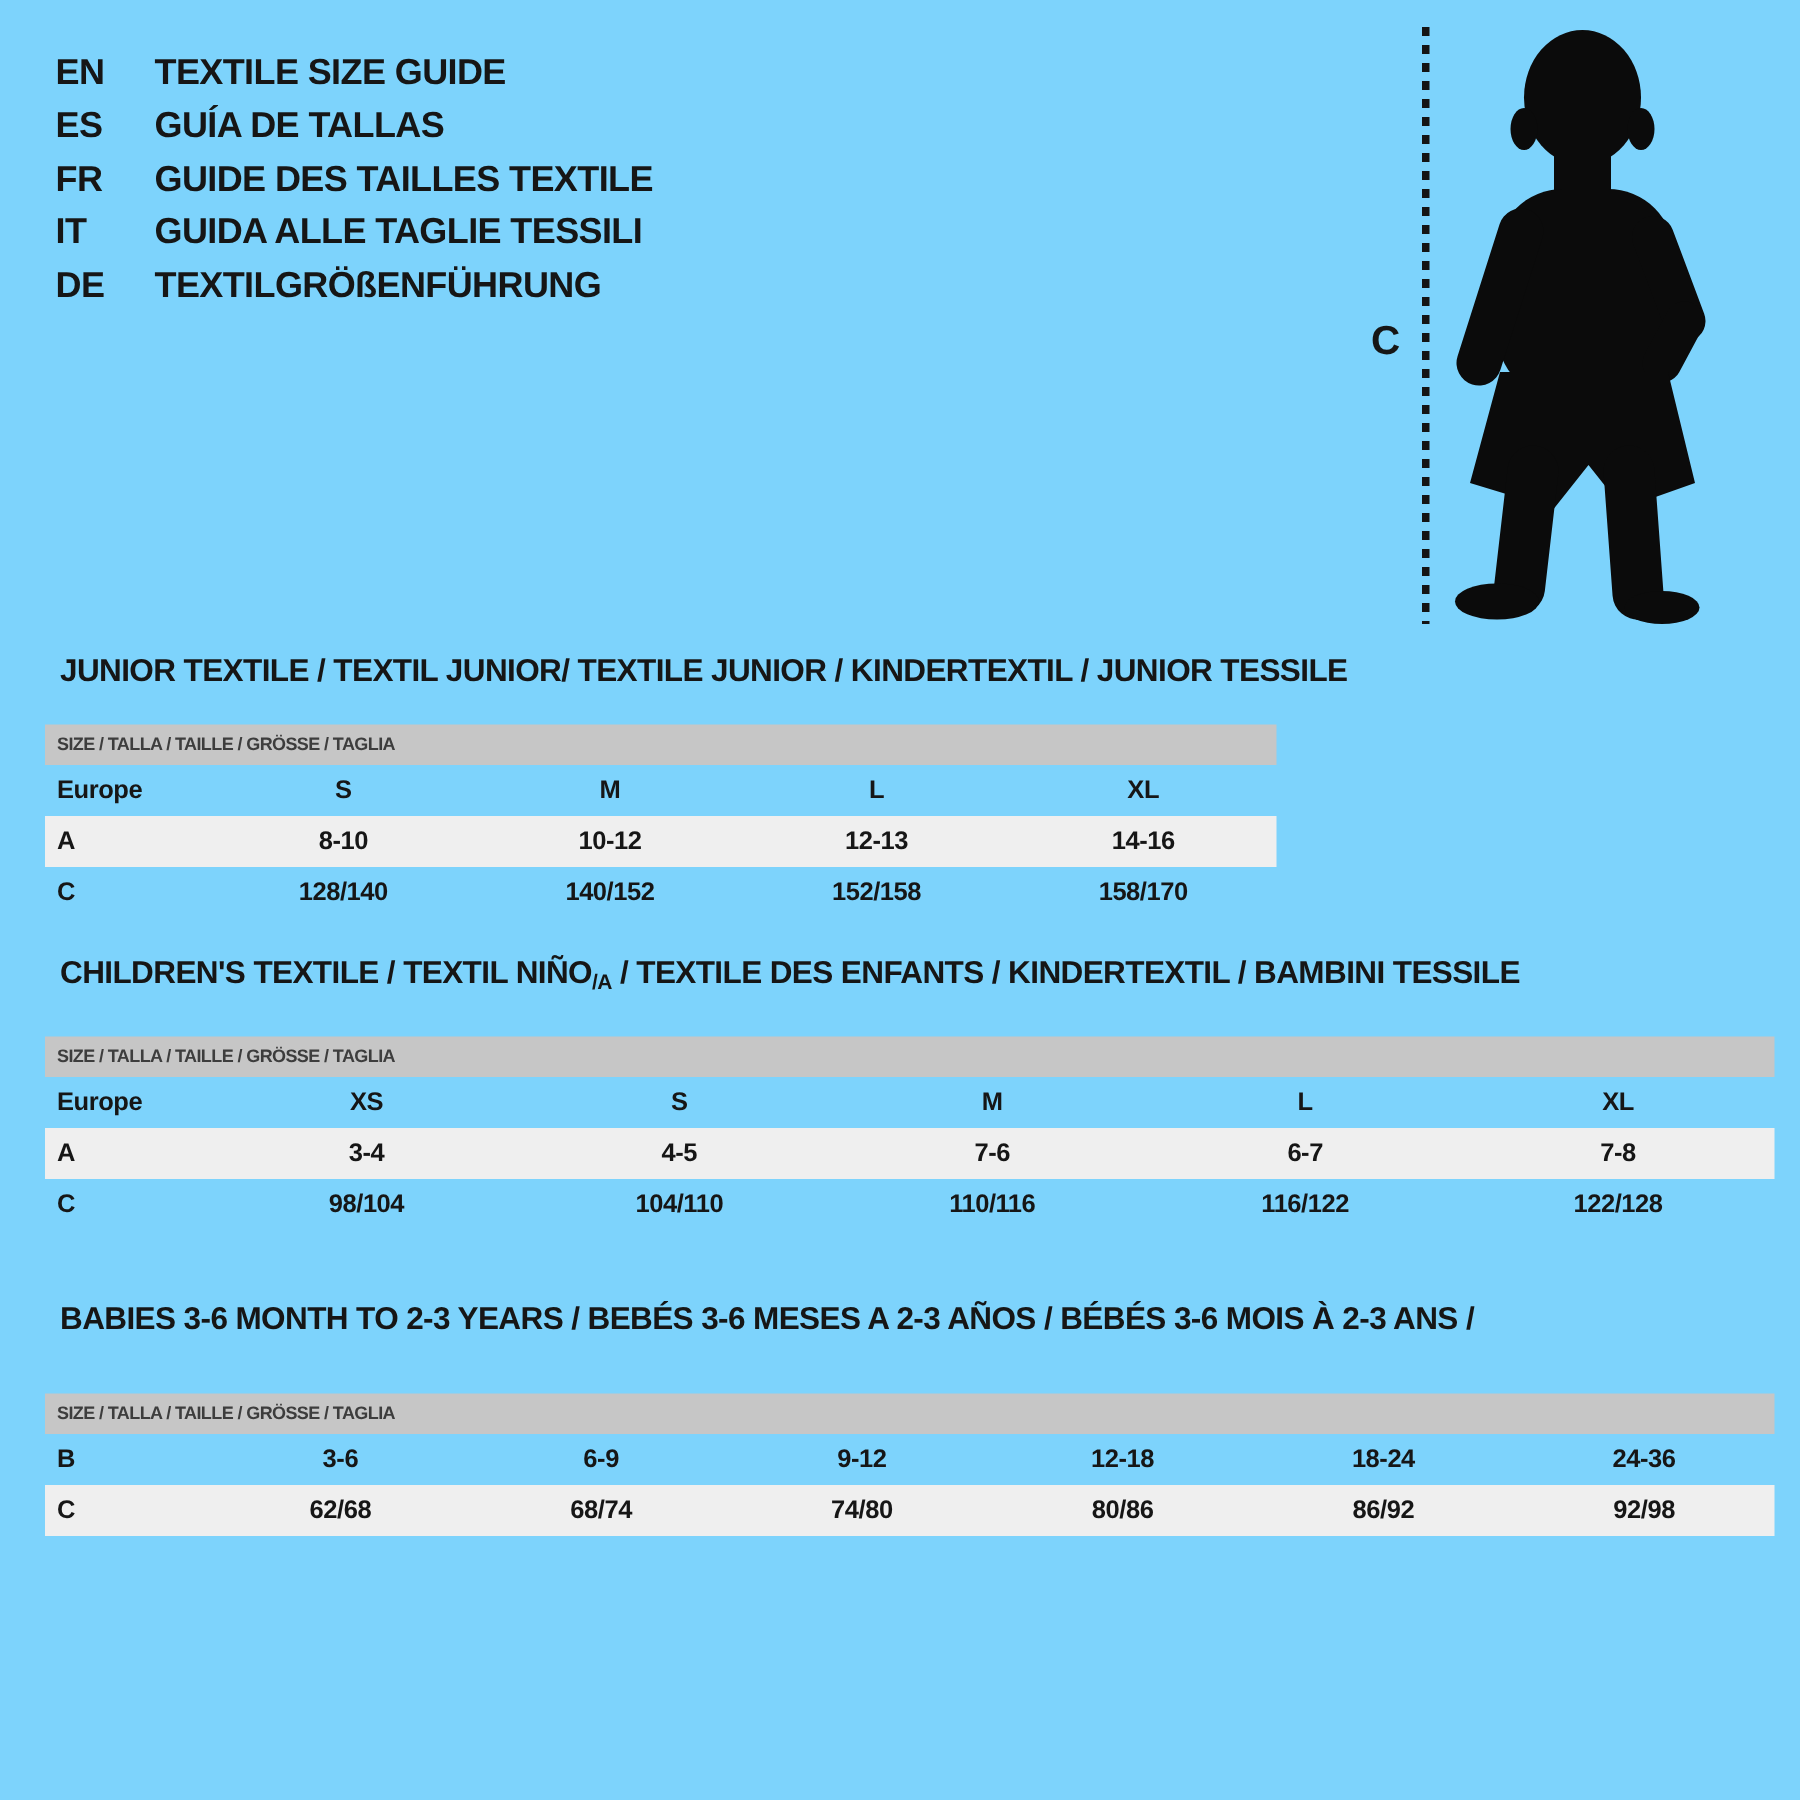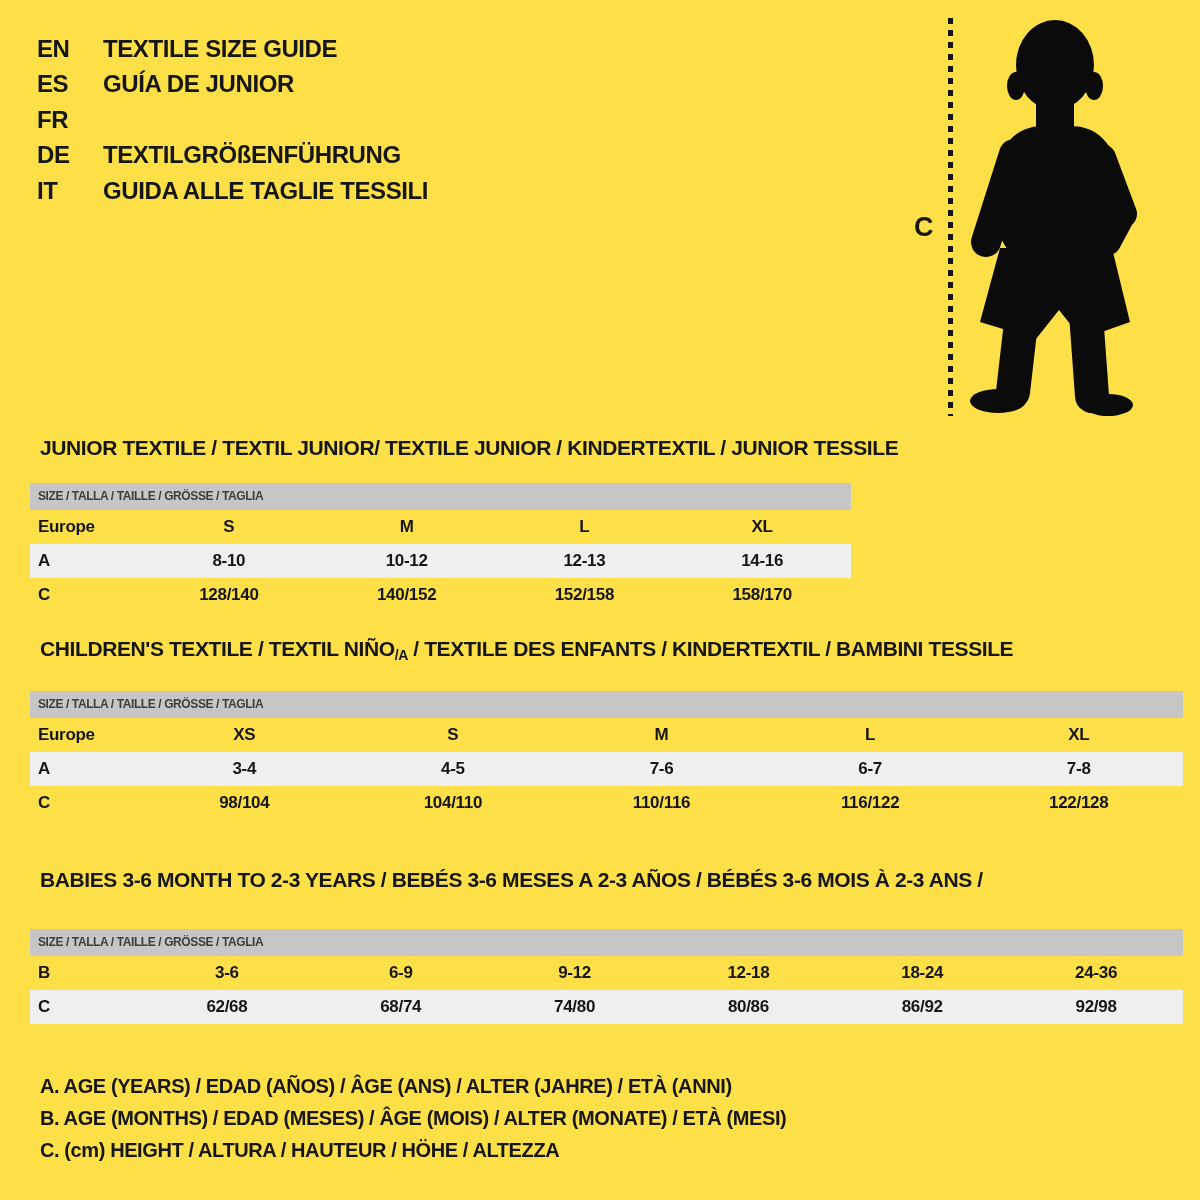--- a/index.html
+++ b/index.html
@@ -5,21 +5,21 @@
   :root{
     --header-bar:#c6c6c6;
     --row-band:#efefef;
     --ink:#161616;
     --header-ink:#3d3d3d;
   }
   *{margin:0;padding:0;box-sizing:border-box;}
   html,body{background:#ffffff;}
   body{font-family:"Liberation Sans", sans-serif;}
   #canvas{
-    position:relative;width:1200px;height:1200px;background:#fde047;overflow:hidden;
+    position:relative;width:1200px;height:1200px;background:#7dd3fc;overflow:hidden;
     color:var(--ink);
   }
   
   .lang-block{position:absolute;left:37px;top:31px;}
   .lang-row{display:flex;height:35.5px;align-items:center;}
   .lang-code{width:66px;font-size:24px;font-weight:bold;letter-spacing:-0.4px;}
   .lang-title{font-size:24px;font-weight:bold;letter-spacing:-0.4px;}
   
   .measure-line{
     position:absolute;left:948px;top:18px;width:5px;height:398px;
@@ -57,32 +57,33 @@
 
 <div id="canvas">
 
   <div class="lang-block">
     <div class="lang-row">
       <span class="lang-code">EN</span>
       <span class="lang-title">TEXTILE SIZE GUIDE</span>
     </div>
     <div class="lang-row">
       <span class="lang-code">ES</span>
-      <span class="lang-title">GUÍA DE JUNIOR</span>
+      <span class="lang-title">GUÍA DE TALLAS</span>
     </div>
     <div class="lang-row">
       <span class="lang-code">FR</span>
+      <span class="lang-title">GUIDE DES TAILLES TEXTILE</span>
+    </div>
+    <div class="lang-row">
+      <span class="lang-code">IT</span>
+      <span class="lang-title">GUIDA ALLE TAGLIE TESSILI</span>
     </div>
     <div class="lang-row">
       <span class="lang-code">DE</span>
       <span class="lang-title">TEXTILGRÖßENFÜHRUNG</span>
-    </div>
-    <div class="lang-row">
-      <span class="lang-code">IT</span>
-      <span class="lang-title">GUIDA ALLE TAGLIE TESSILI</span>
     </div>
   </div>
 
   <div class="measure-line"></div>
   <div class="c-label">C</div>
   <svg class="silhouette" width="186" height="404" viewBox="0 0 186 404" aria-hidden="true">
     <g fill="#0b0b0b" stroke="#0b0b0b">
 
       <ellipse cx="93" cy="49" rx="39" ry="45" stroke="none"></ellipse>
       <ellipse cx="54" cy="70" rx="9" ry="14" stroke="none"></ellipse>
@@ -183,19 +184,14 @@
       <span class="lbl">C</span>
       <span class="val">62/68</span>
       <span class="val">68/74</span>
       <span class="val">74/80</span>
       <span class="val">80/86</span>
       <span class="val">86/92</span>
       <span class="val">92/98</span>
     </div>
   </div>
 
-  <div class="footnotes">
-    <div class="footnote">A. AGE (YEARS) / EDAD (AÑOS) / ÂGE (ANS) / ALTER (JAHRE) / ETÀ (ANNI)</div>
-    <div class="footnote">B. AGE (MONTHS) / EDAD (MESES) / ÂGE (MOIS) / ALTER (MONATE) / ETÀ (MESI)</div>
-    <div class="footnote">C. (cm) HEIGHT / ALTURA / HAUTEUR / HÖHE / ALTEZZA</div>
-  </div>
 
 </div>
 
 </body></html>

